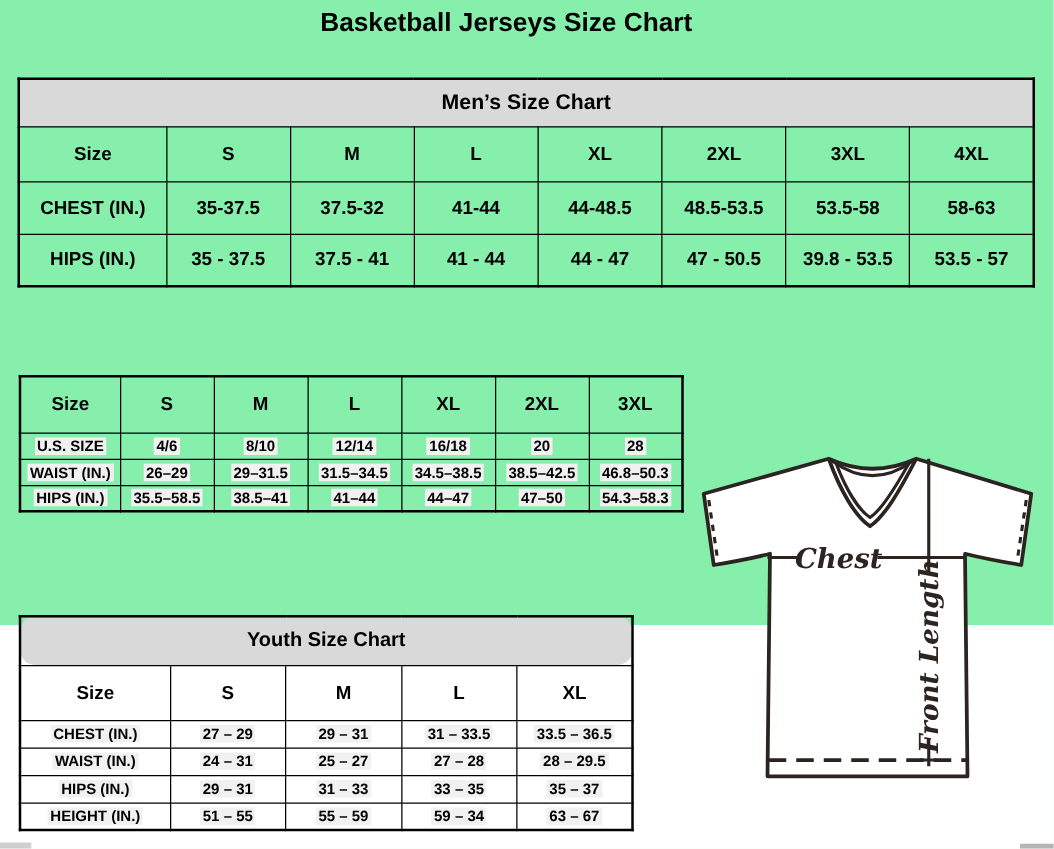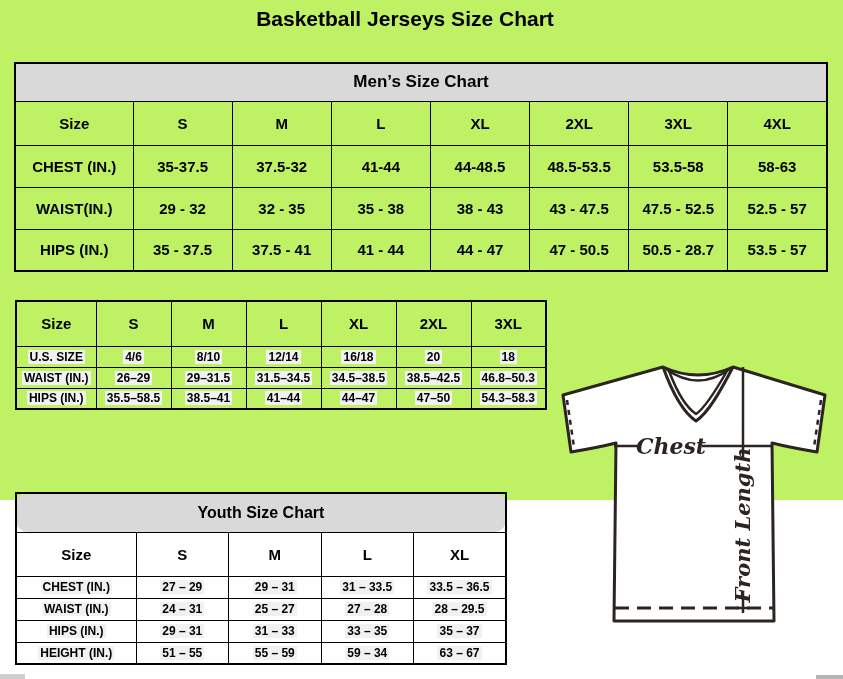--- a/index.html
+++ b/index.html
@@ -1,18 +1,18 @@
 <!DOCTYPE html>
 <html><head>
 <meta charset="utf-8">
 <style>
   * { margin:0; padding:0; box-sizing:border-box; }
   html,body { width:843px; height:679px; background:#ffffff; overflow:hidden;
               font-family:"Liberation Sans", sans-serif; }
-  .page { position:relative; width:843px; height:500px; background:#bef264; }
+  .page { position:relative; width:843px; height:500px; background:#86efac; }
 
   .title { position:absolute; top:7px; left:0; width:810px; text-align:center;
            font-size:21px; font-weight:bold; color:#000; }
 
   table { border-collapse:collapse; table-layout:fixed; width:100%;
           border:2px solid #000; }
   td,th { border:1px solid #000; text-align:center; vertical-align:middle;
           font-weight:bold; color:#000; padding:0 2px; overflow:hidden; }
   tr.band th { background:#d9d9d9; font-size:17px; height:37px; }
 
@@ -78,37 +78,27 @@
         <td>CHEST (IN.)</td>
         <td>35-37.5</td>
         <td>37.5-32</td>
         <td>41-44</td>
         <td>44-48.5</td>
         <td>48.5-53.5</td>
         <td>53.5-58</td>
         <td>58-63</td>
       </tr>
       <tr class="data">
-        <td>WAIST(IN.)</td>
-        <td>29 - 32</td>
-        <td>32 - 35</td>
-        <td>35 - 38</td>
-        <td>38 - 43</td>
-        <td>43 - 47.5</td>
-        <td>47.5 - 52.5</td>
-        <td>52.5 - 57</td>
-      </tr>
-      <tr class="data">
         <td>HIPS (IN.)</td>
         <td>35 - 37.5</td>
         <td>37.5 - 41</td>
         <td>41 - 44</td>
         <td>44 - 47</td>
         <td>47 - 50.5</td>
-        <td>50.5 - 28.7</td>
+        <td>39.8 - 53.5</td>
         <td>53.5 - 57</td>
       </tr>
     </tbody>
       </table>
   </div>
 
   <div class="women-wrap">
     <table>
       <colgroup>
           <col style="width:80px">
@@ -129,21 +119,21 @@
         <td>2XL</td>
         <td>3XL</td>
       </tr>
       <tr class="data">
         <td><span class="hl">U.S. SIZE</span></td>
         <td><span class="hl">4/6</span></td>
         <td><span class="hl">8/10</span></td>
         <td><span class="hl">12/14</span></td>
         <td><span class="hl">16/18</span></td>
         <td><span class="hl">20</span></td>
-        <td><span class="hl">18</span></td>
+        <td><span class="hl">28</span></td>
       </tr>
       <tr class="data">
         <td><span class="hl">WAIST (IN.)</span></td>
         <td><span class="hl">26–29</span></td>
         <td><span class="hl">29–31.5</span></td>
         <td><span class="hl">31.5–34.5</span></td>
         <td><span class="hl">34.5–38.5</span></td>
         <td><span class="hl">38.5–42.5</span></td>
         <td><span class="hl">46.8–50.3</span></td>
       </tr>

